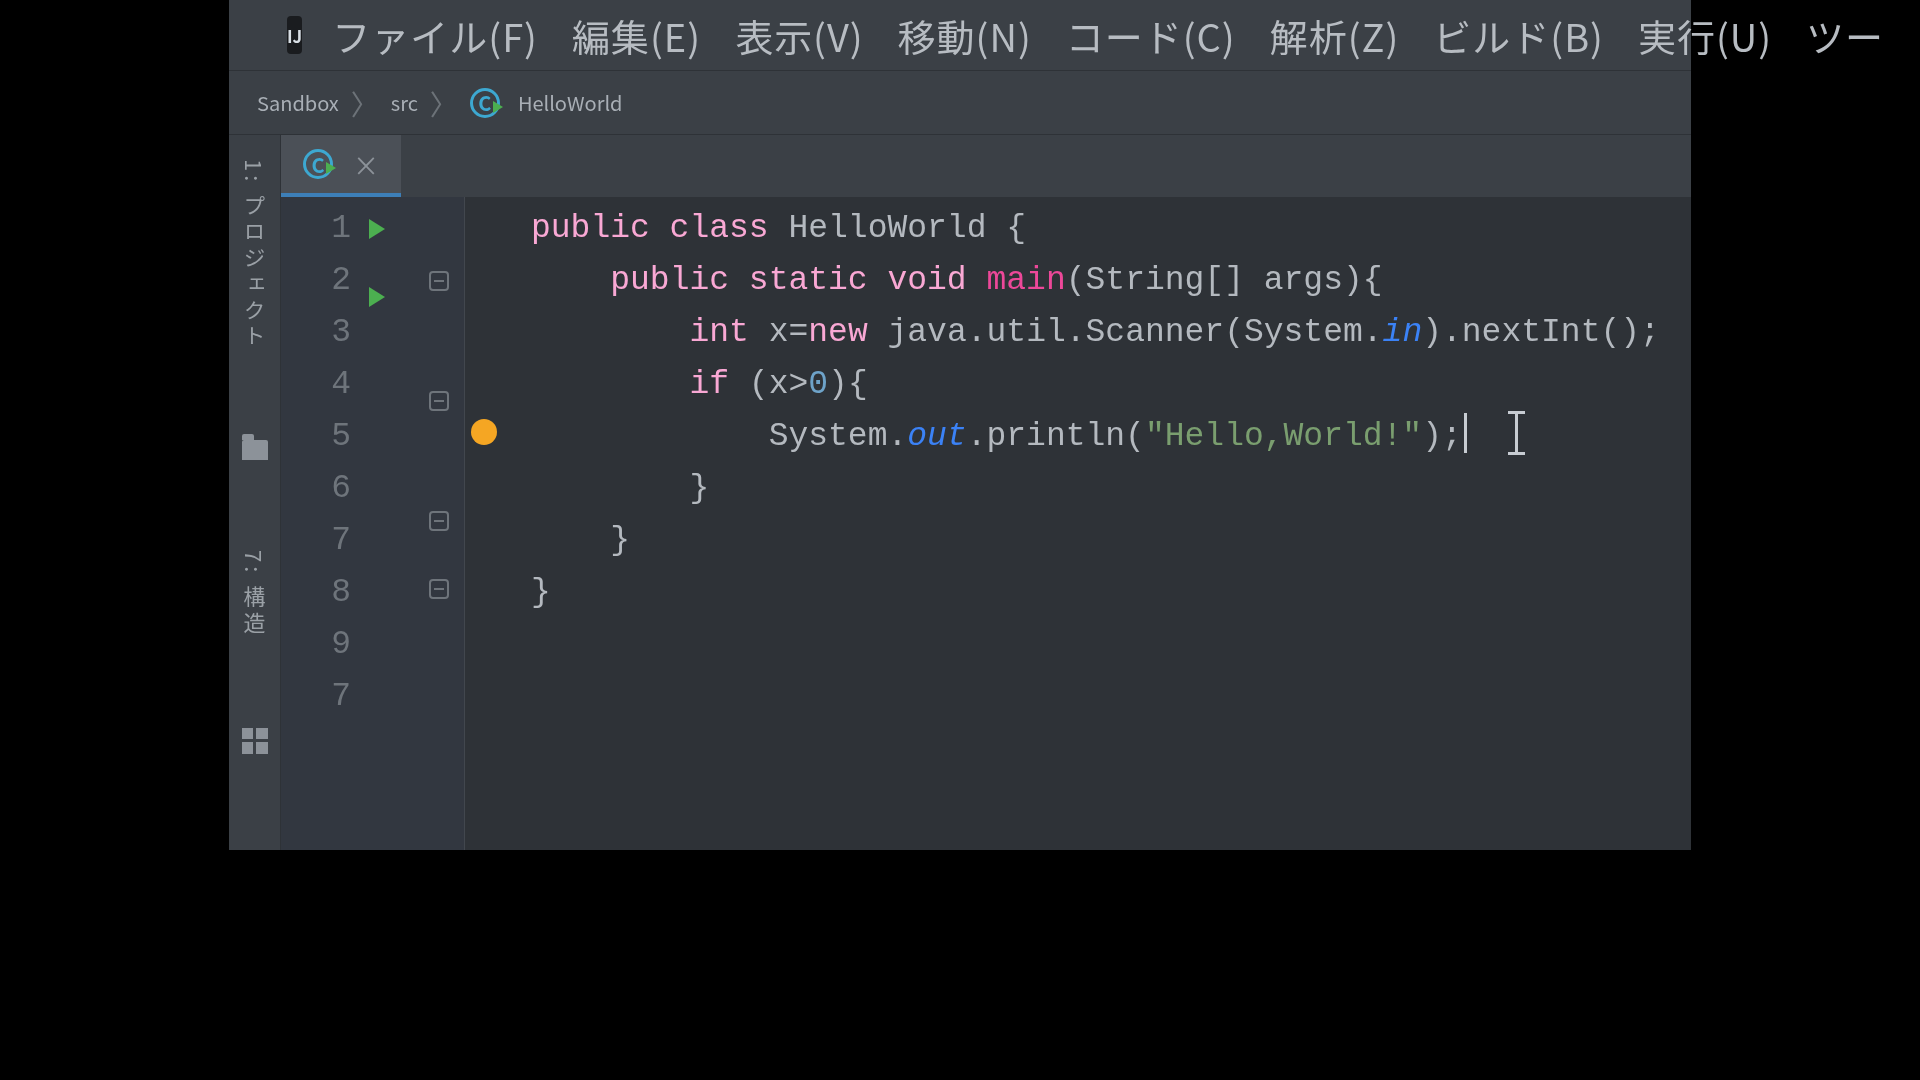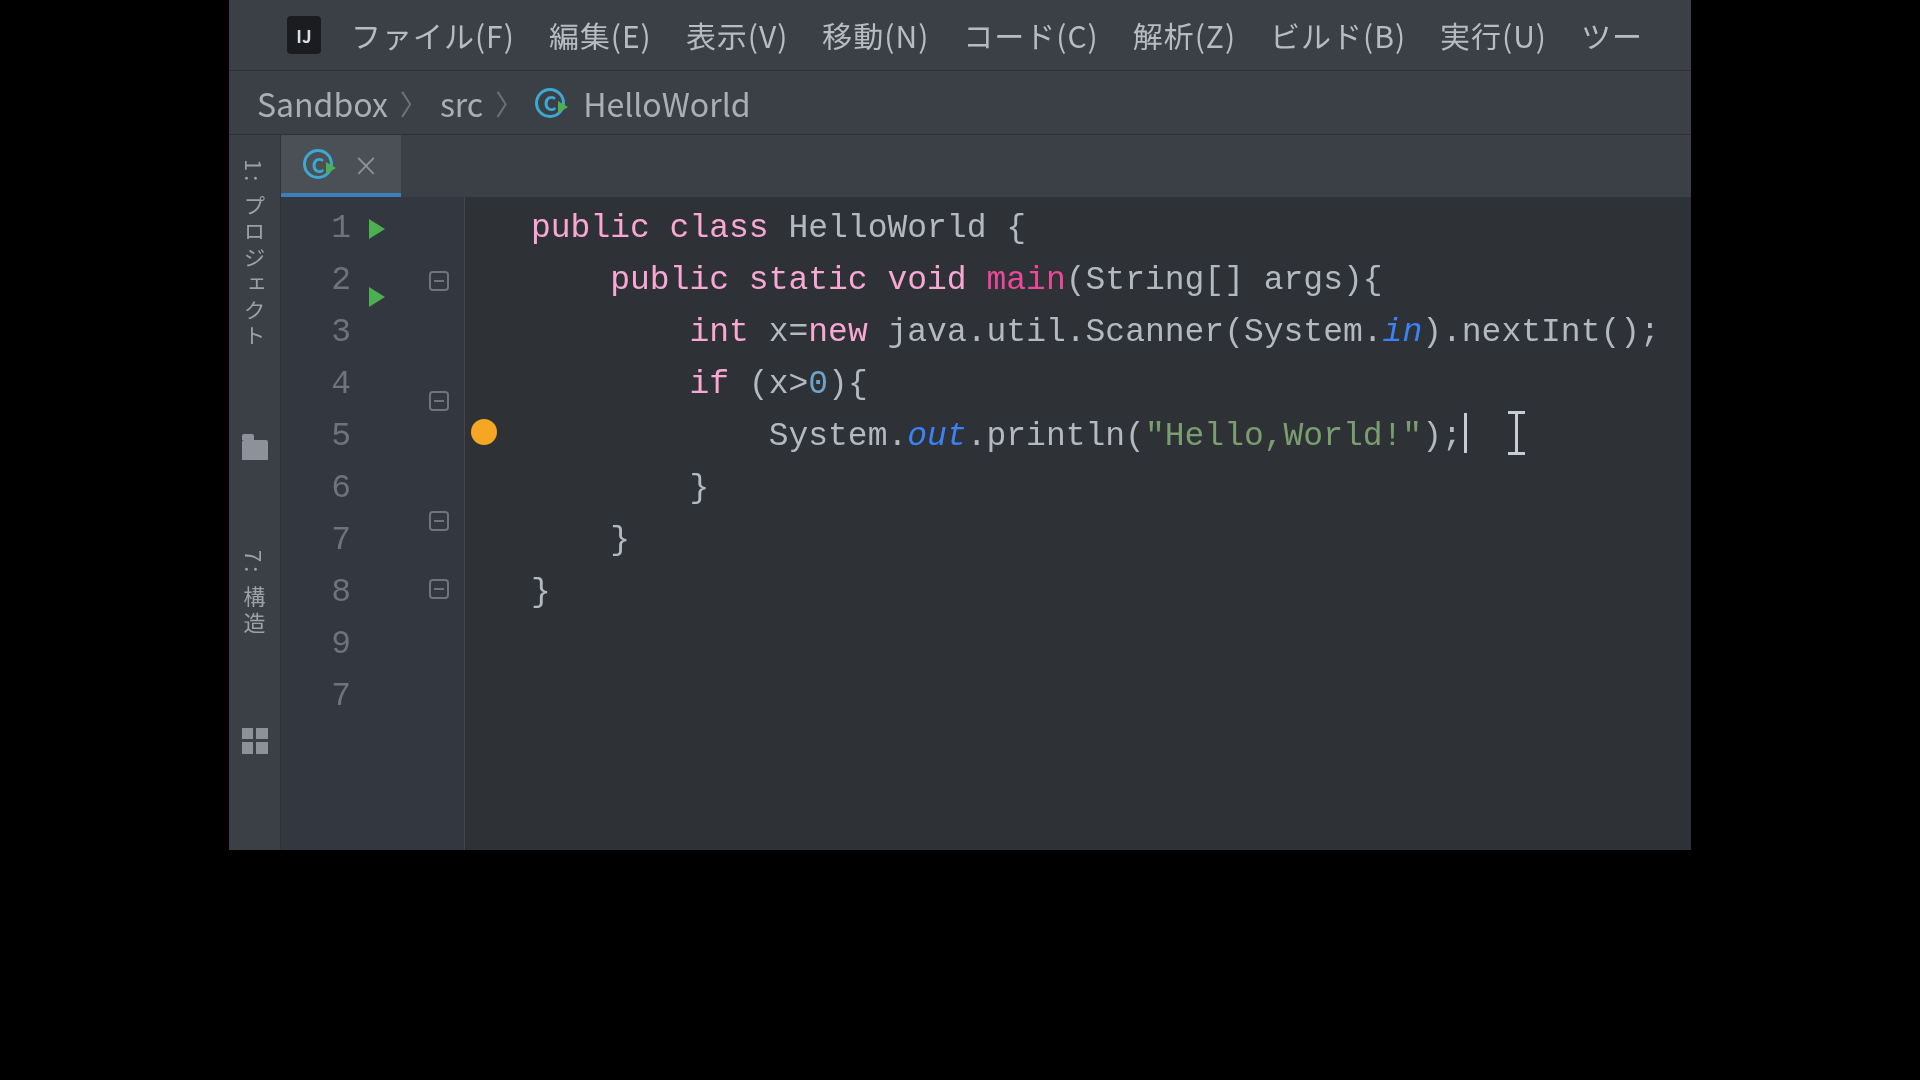--- a/index.html
+++ b/index.html
@@ -5,25 +5,25 @@
     * { margin:0; padding:0; box-sizing:border-box; }
     html,body { width:1920px; height:1080px; overflow:hidden; }
     body { background:#000; font-family:"Segoe UI","Noto Sans JP","Meiryo",sans-serif; color:#b0b5ba; display:flex; justify-content:center; align-items:flex-start; }
 
     .letterbox { width:1462px; height:850px; background:#3b4046; margin-top:0; position:relative; }
 
     
     .menubar { height:70px; background:#3b4046; display:flex; align-items:center; padding:0 14px; gap:0;margin-left:44px; }
     .ij-badge { width:38px; height:38px; background:#1a1c1f; color:#d8dee4; font-size:17px; font-weight:700; display:flex; align-items:center; justify-content:center; border-radius:4px; margin-right:30px; }
     .ij-badge span::after{content:"";}
-    .menu-item { font-size:30px; color:#b7bcc2; padding:0 34px 0 0; letter-spacing:1px; white-space:nowrap; }
+    .menu-item { font-size:38px; color:#b7bcc2; padding:0 34px 0 0; letter-spacing:1px; white-space:nowrap; }
 
     
     .breadcrumb { height:65px; background:#3b4046; display:flex; align-items:center; padding:0 28px; gap:12px; border-top:1px solid #2e3237; border-bottom:1px solid #2e3237; }
-    .crumb { font-size:32px; color:#a9afb6; }
+    .crumb { font-size:20px; color:#a9afb6; }
     .chev { color:#6c7278; font-size:28px; }
     .class-icon { width:30px; height:30px; border:3px solid #3da8d1; border-radius:50%; display:inline-flex; align-items:center; justify-content:center; color:#3da8d1; font-size:20px; font-weight:700; margin-right:6px; position:relative; }
     .class-icon .run-tri { position:absolute; right:-6px; top:-6px; width:0;height:0;border-style:solid;border-width:6px 0 6px 10px;border-color:transparent transparent transparent #4caf50; }
 
     
     .main { display:flex; height:calc(100% - 135px); }
     .left-well { width:52px; background:#3b4046; border-right:1px solid #2e3237; display:flex; flex-direction:column; align-items:center; padding-top:24px; gap:90px; }
     .vert-label { writing-mode:vertical-rl; font-size:22px; color:#9aa0a6; letter-spacing:4px; }
     .folder-glyph { width:26px; height:20px; background:#8c9299; border-radius:2px 2px 0 0; position:relative; }
     .folder-glyph::before{content:"";position:absolute;top:-6px;left:0;width:12px;height:6px;background:#8c9299;border-radius:2px 2px 0 0;}

